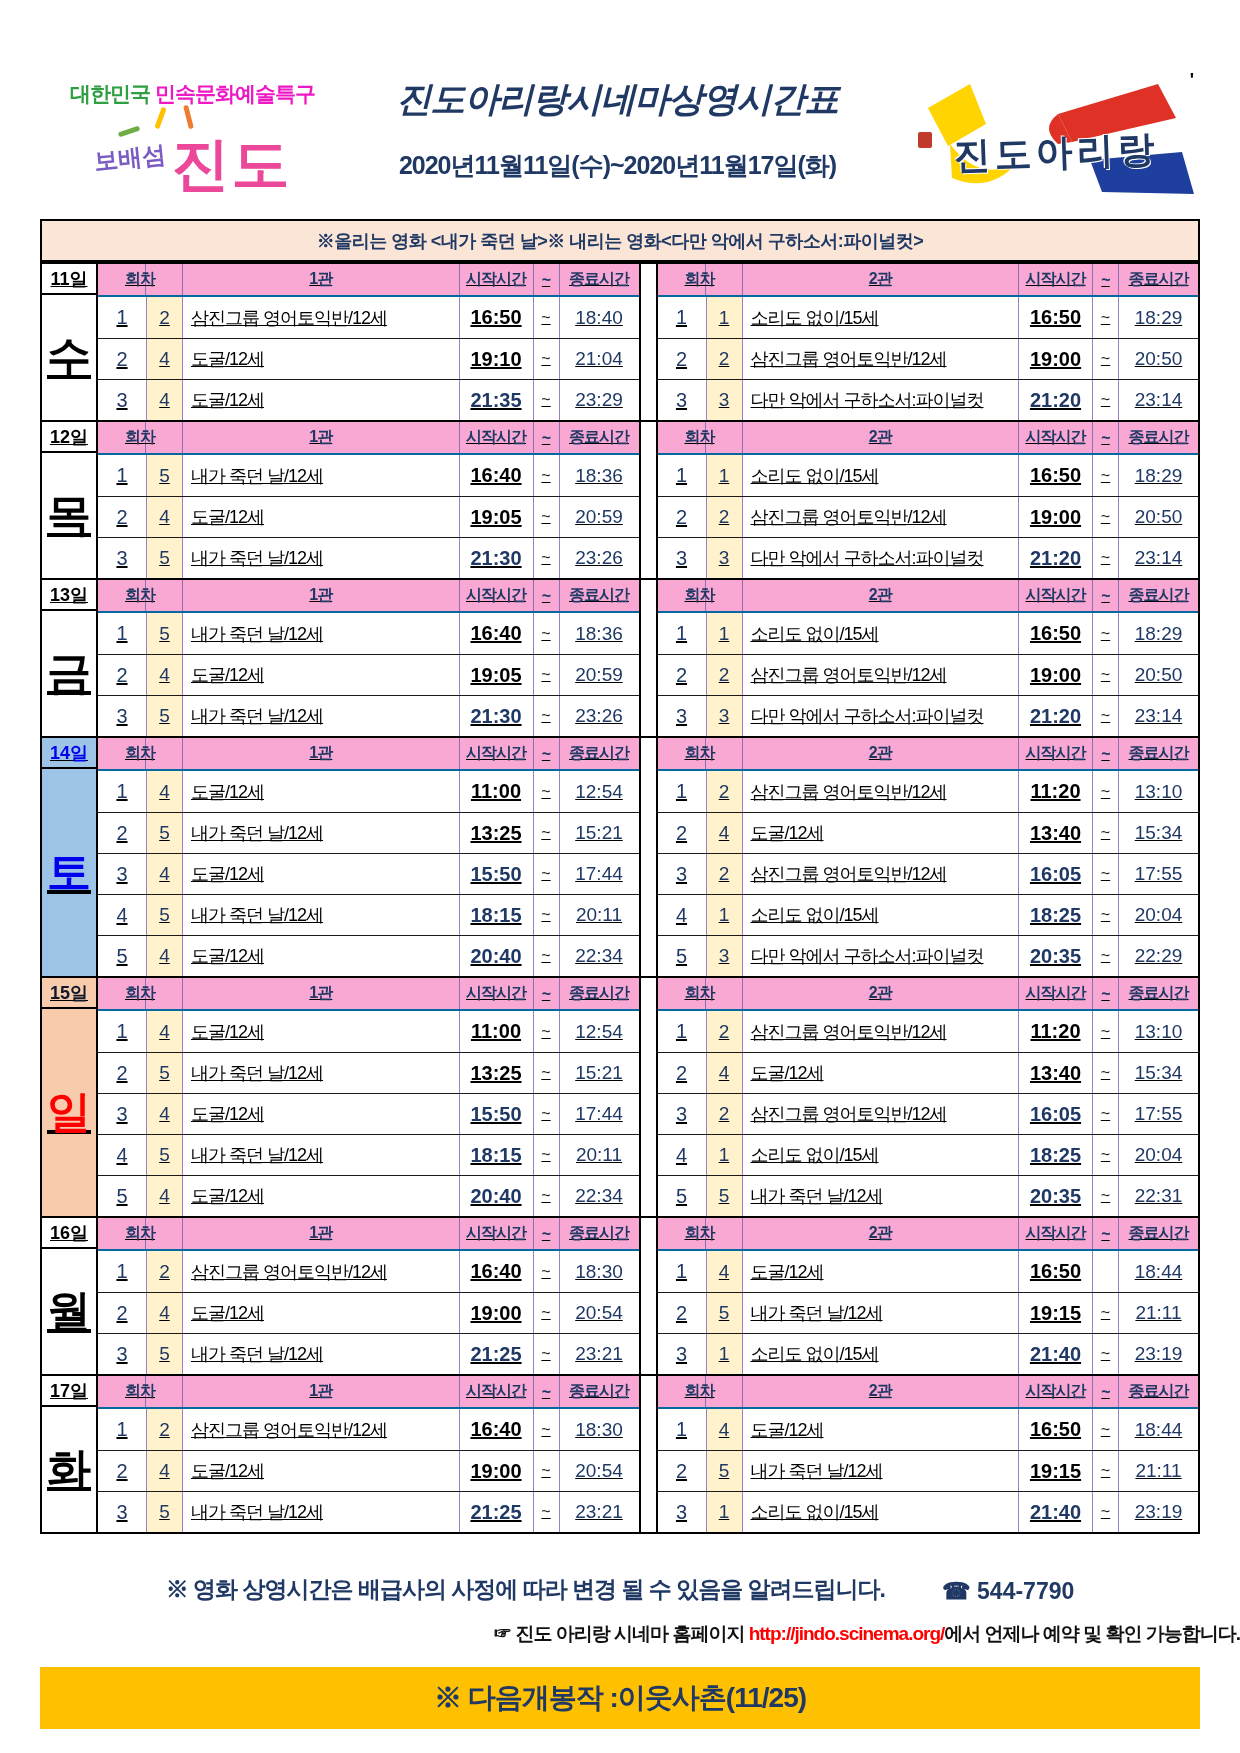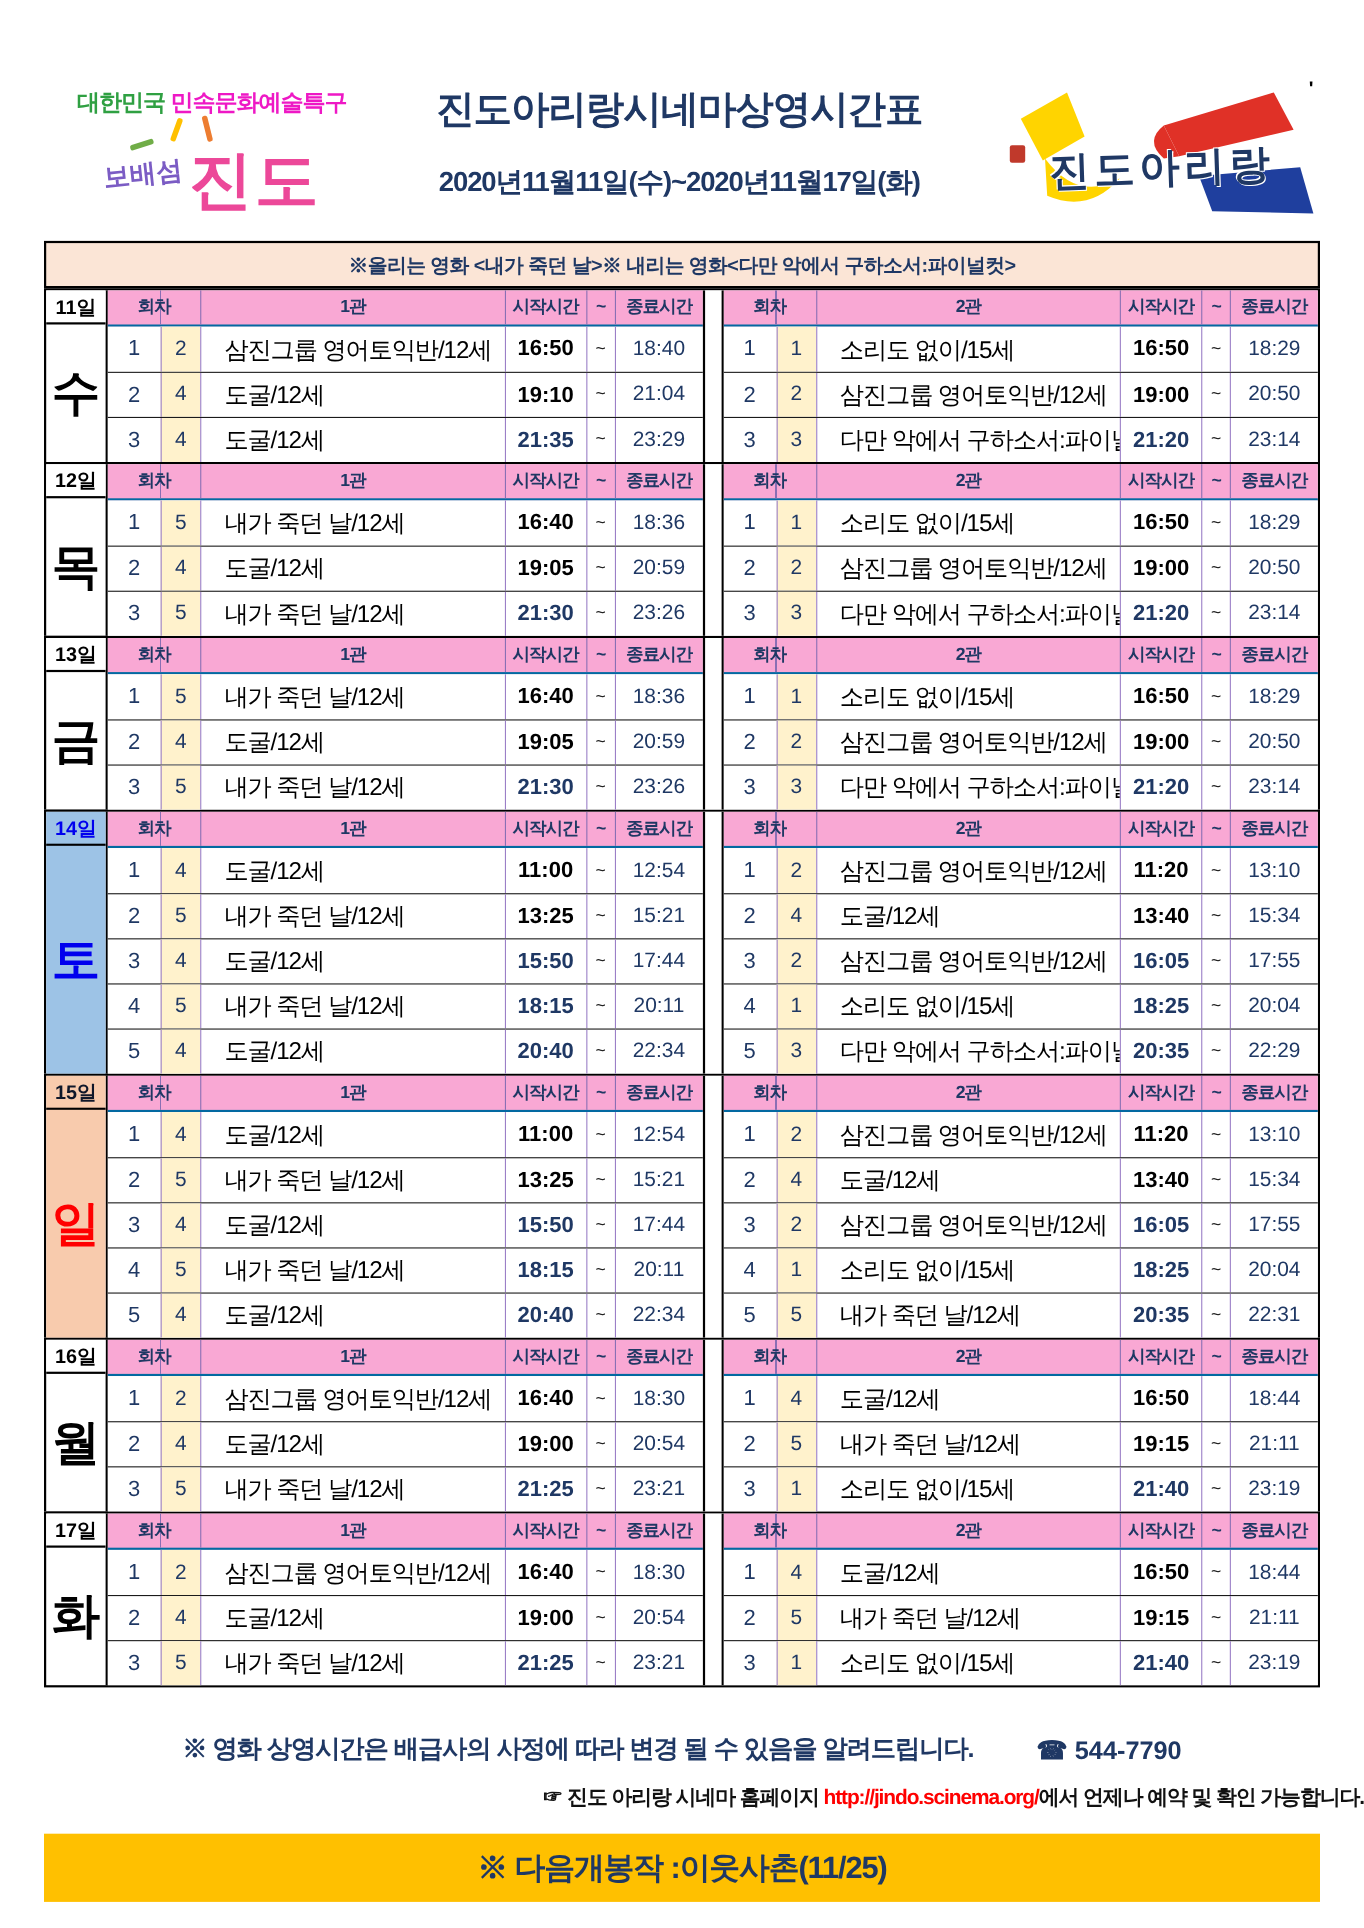--- a/index.html
+++ b/index.html
@@ -15,32 +15,32 @@
   .ll-green { color:#ee18c5; }
   .confetti { position:relative; height:34px; }
   .confetti i { position:absolute; display:block; border-radius:2px; }
   .confetti .c1 { width:5px; height:22px; background:#ffc000; transform:rotate(20deg); left:118px; top:2px; }
   .confetti .c2 { width:5px; height:24px; background:#ed7d31; transform:rotate(-14deg); left:146px; top:0; }
   .confetti .c3 { width:22px; height:5px; background:#70ad47; transform:rotate(-18deg); left:78px; top:24px; }
   .ll-line2 { white-space:nowrap; margin-top:-6px; }
   .ll-bobae { color:#7b5cc4; font-weight:800; font-size:24px; display:inline-block; transform:rotate(-6deg); margin-right:6px; vertical-align:18px; }
   .ll-jindo { color:#ec4899; font-weight:900; font-size:58px; letter-spacing:2px; font-family:"Liberation Serif", serif; }
   .title-block { flex:1; text-align:center; padding-top:10px; }
-  .main-title { color:#1f3864; font-size:35px; font-weight:900; letter-spacing:-1px; white-space:nowrap; }
+  .main-title { color:#1f3864; font-size:35px; font-weight:900; letter-spacing:-1px; white-space:nowrap;font-style:italic; }
   .date-range { color:#1f3864; font-size:25px; font-weight:800; margin-top:26px; letter-spacing:-1px; white-space:nowrap;text-align:center; }
   .logo-right { width:320px; flex:0 0 320px; position:relative; height:150px; }
   .logo-right svg { position:absolute; left:0; top:0; }
   .lr-text { position:absolute; left:6px; top:62px; width:100%; text-align:center; color:#1f3864; font-weight:900; font-size:37px; letter-spacing:4px; transform:rotate(-2deg); text-shadow:1px 1px 0 #fff,-1px -1px 0 #fff; }
   .stray-mark { position:absolute; right:46px; top:70px; font-size:18px; font-weight:bold; color:#000; }
 
   
   .notice { margin:4px 40px 0; border:2px solid #000; background:#fbe5d6; color:#1f3864; font-weight:800; font-size:18px; text-align:center; padding:8px 0 7px; letter-spacing:-0.5px; }
 
   
-  #schedule { margin:0 40px; }
+  #schedule { margin:0 40px;text-decoration:underline; }
   .day-section { display:flex; border:2px solid #000; margin-top:-2px; background:#fff; }
   .day-section:first-child { margin-top:0; }
   .day-col { width:56px; flex:0 0 56px; border-right:2px solid #000; display:flex; flex-direction:column; }
   .day-date { height:31px; display:flex; align-items:center; justify-content:center; font-size:18px; font-weight:800; color:#000; border-bottom:2px solid #000; background:#fff; }
   .day-name { flex:1; display:flex; align-items:center; justify-content:center; font-size:44px; font-weight:900; color:#000; }
   .day-section.sat .day-date { background:#9dc3e6; color:#0000ee; }
   .day-section.sat .day-name { background:#9dc3e6; color:#0000ee; }
   .day-section.sun .day-date { background:#f8cbad; color:#0f172a; }
   .day-section.sun .day-name { background:#f8cbad; color:#ff0000; }
 
@@ -55,21 +55,21 @@
   .h-start { width:74px; flex:0 0 74px; }
   .h-tilde { width:26px; flex:0 0 26px; }
   .h-end { width:80px; flex:0 0 80px; }
 
   .data-row { height:41px; display:flex; background:#fff; }
   .data-row + .data-row { border-top:1px solid #1a1a1a; }
   .data-row > div { display:flex; align-items:center; overflow:hidden; white-space:nowrap; }
   .data-row > div + div { border-left:1px solid #9b7fc7; }
   .c-no   { width:48px; flex:0 0 48px; justify-content:center; color:#1f3864; font-size:20px; }
   .c-slot { width:36px; flex:0 0 36px; justify-content:center; color:#1f3864; font-size:19px; background:#fff2cc; }
-  .c-title{ flex:1; color:#000; font-size:22px; padding-left:21px; letter-spacing:-1px; }
+  .c-title{ flex:1; color:#000; font-size:18px; padding-left:8px; letter-spacing:-1px; }
   .c-start{ width:74px; flex:0 0 74px; justify-content:center; color:#000; font-weight:800; font-size:20px; }
   .c-start.late { color:#1f3864; }
   .c-tilde{ width:26px; flex:0 0 26px; justify-content:center; color:#222; font-size:16px; }
   .c-end  { width:80px; flex:0 0 80px; justify-content:center; color:#1f3864; font-size:19px; }
 
   
   .foot1 { margin-top:40px; display:flex; justify-content:center; align-items:flex-end; gap:57px; }
   .foot-disclaimer { color:#1f3864; font-weight:800; font-size:23px; letter-spacing:-1px; }
   .foot-phone { color:#1f3864; font-weight:800; font-size:23px; }
   .foot2 { margin-top:16px; text-align:right; font-weight:800; font-size:19px; color:#111; letter-spacing:-1px; }

